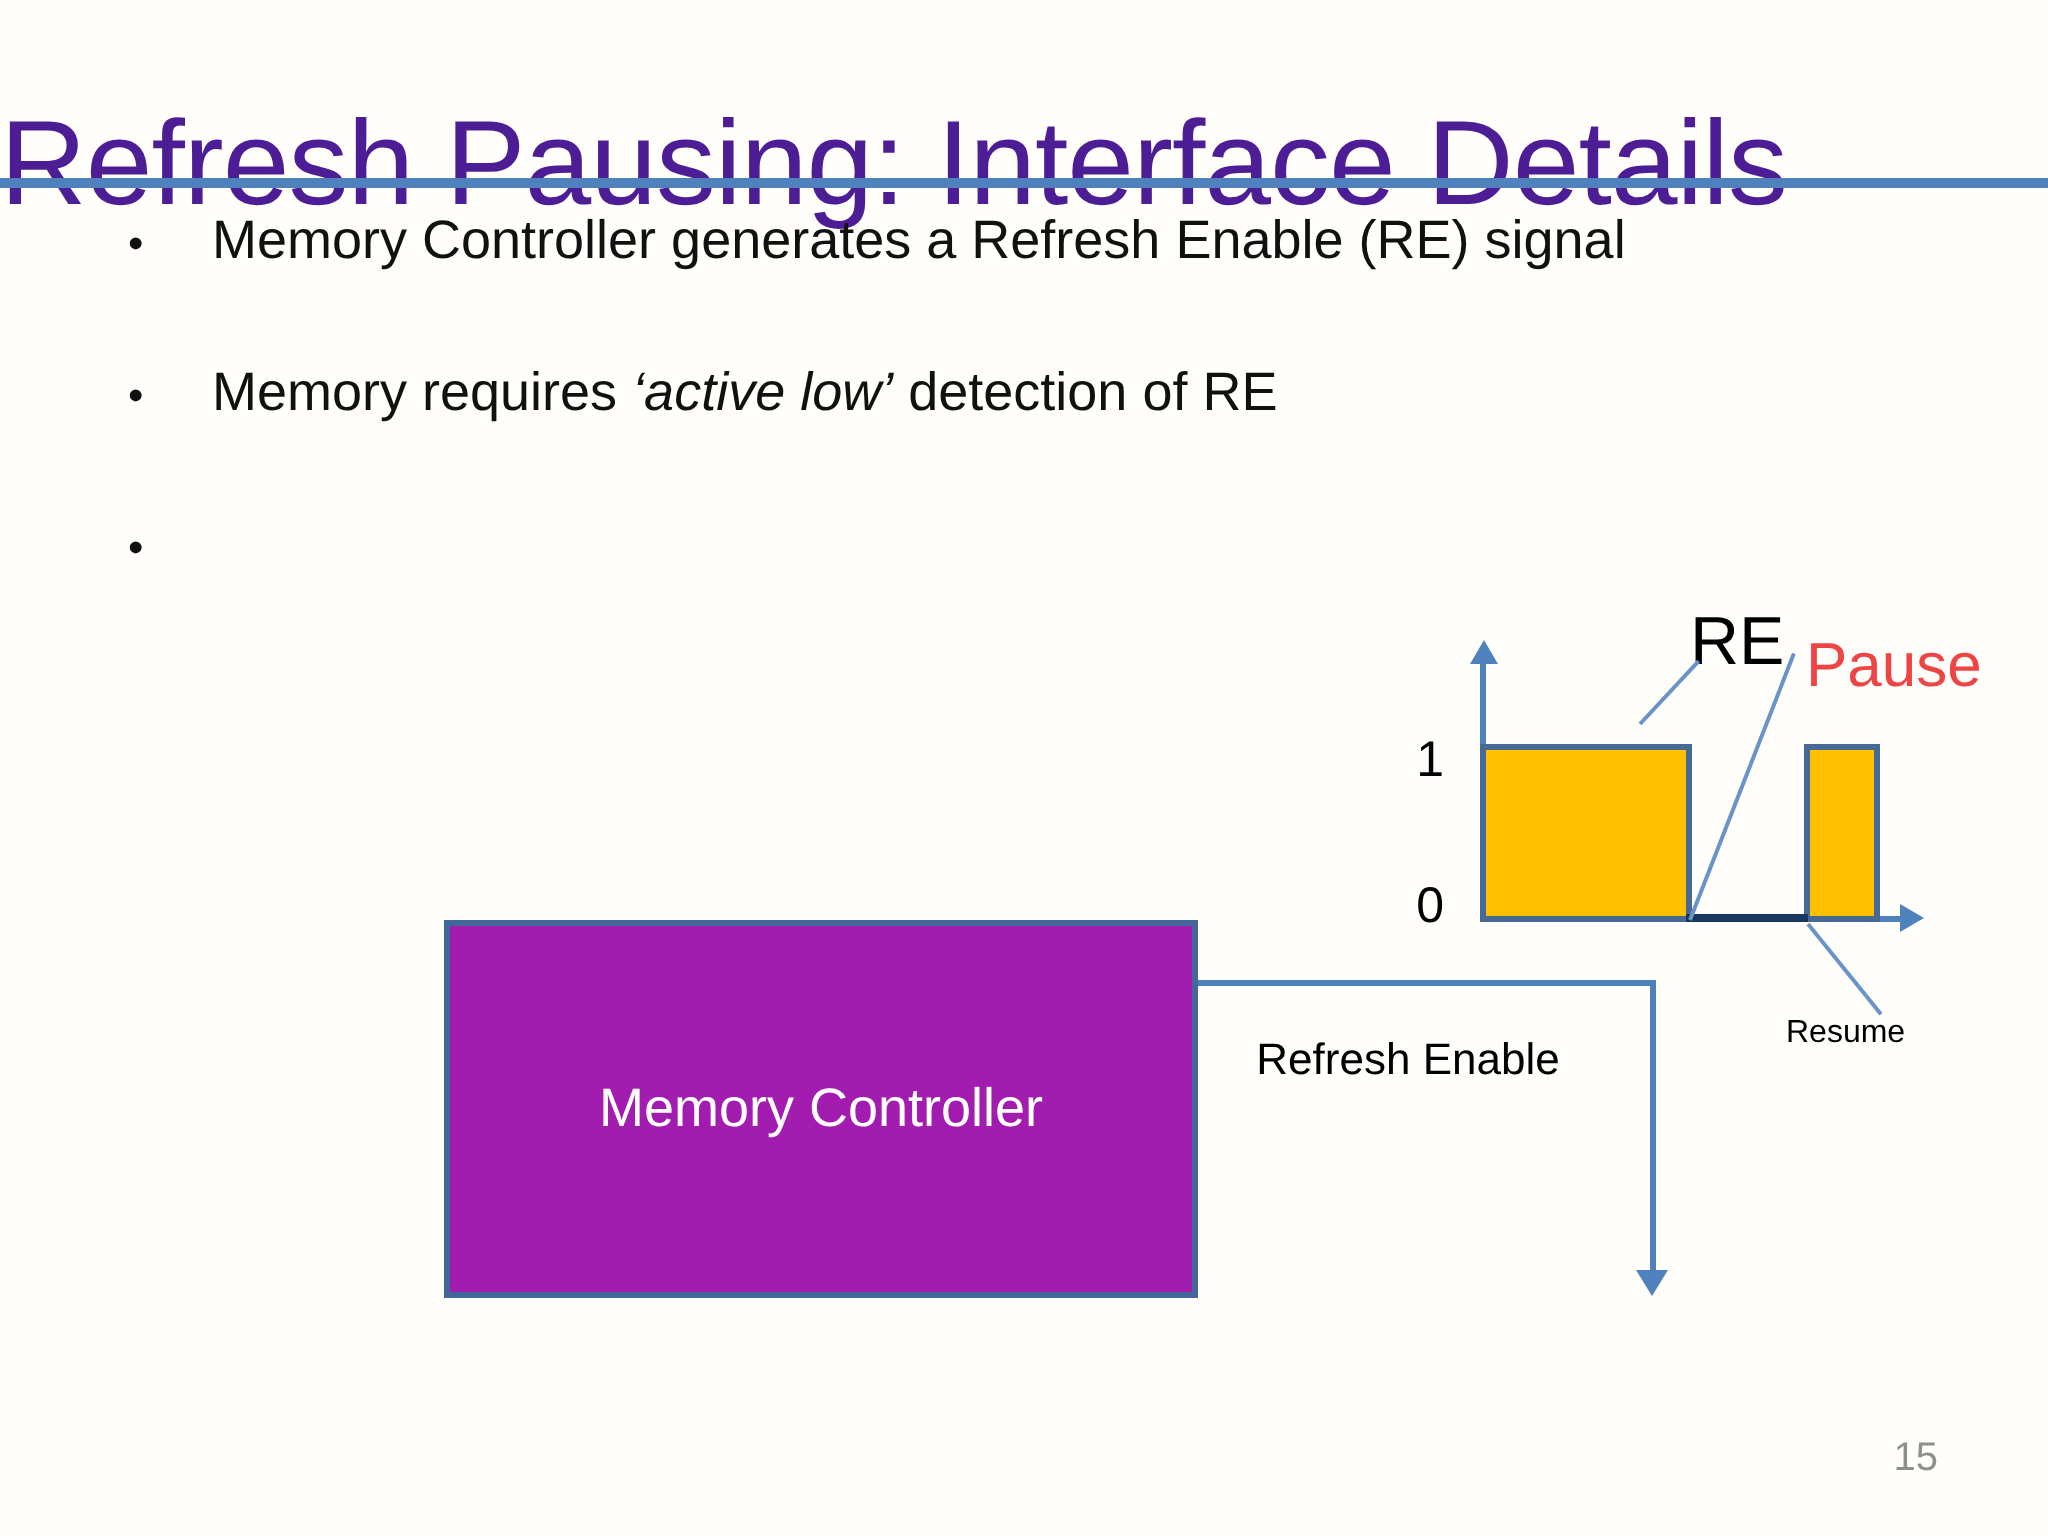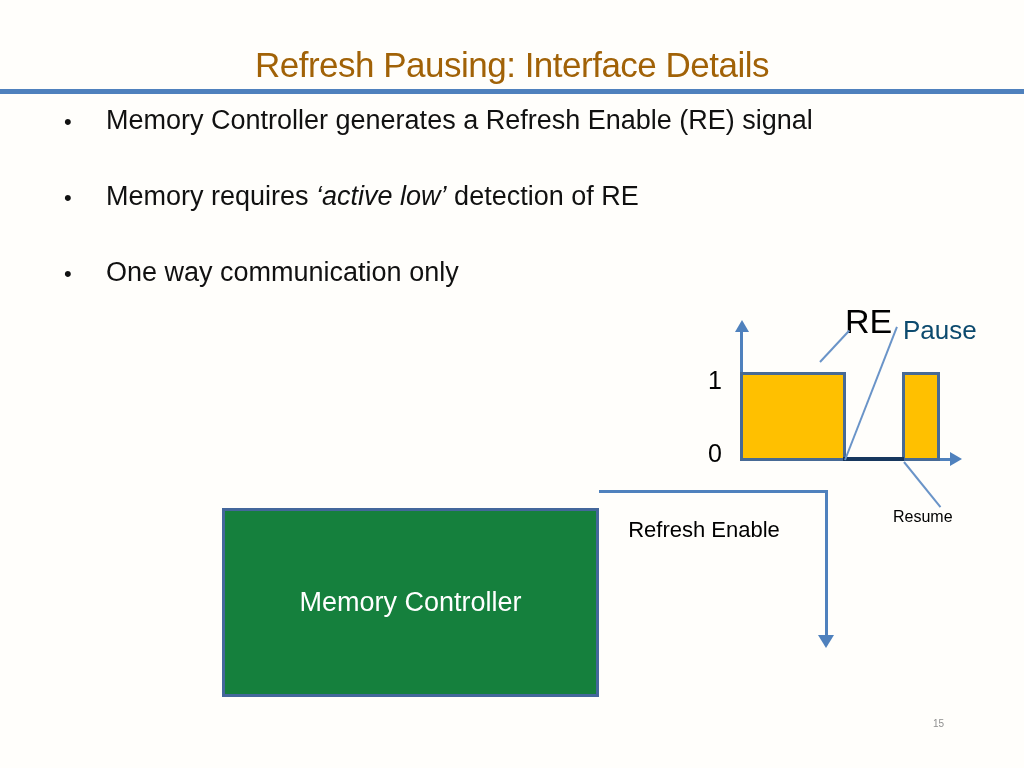--- a/index.html
+++ b/index.html
@@ -1,22 +1,22 @@
 <!DOCTYPE html>
 <html><head>
 <meta charset="utf-8">
 <style>
   html,body{margin:0;padding:0;}
   body{width:1024px;height:768px;overflow:hidden;font-family:"Liberation Sans",sans-serif;}
   .slide{position:relative;width:1024px;height:768px;background:#fffefb;color:#0d0d0d;}
   .abs{position:absolute;}
 
   
-  .title{top:12px;left:0;width:1024px;text-align:center;font-size:35px;font-weight:400;
-         letter-spacing:-0.5px;color:#a16207;line-height:60px;}
+  .title{top:12px;left:0;width:1024px;font-size:60px;font-weight:400;
+         letter-spacing:-0.5px;color:#4c1d95;line-height:60px;}
   .title-rule{top:89px;left:0;width:1024px;height:5px;background:#4f81bd;}
 
   
   .bullets{top:103px;left:58px;width:900px;}
   .bullet{display:flex;font-size:27px;line-height:34px;margin-bottom:40px;color:#111;}
   .bullet .dot{width:42px;flex:0 0 42px;font-size:22px;padding-top:2px;padding-left:6px;}
   .bullet em{font-style:italic;text-align:right;}
 
   
   .wv-line{background:#4f81bd;}
@@ -27,59 +27,58 @@
   .xaxis-arrow{left:950px;top:452px;width:0;height:0;
     border-top:7px solid transparent;border-bottom:7px solid transparent;border-left:12px solid #4f81bd;}
   .pulse{background:#ffc000;border:3px solid #476a95;box-sizing:border-box;}
   .pulse1{left:740px;top:372px;width:106px;height:89px;}
   .pulse2{left:902px;top:372px;width:38px;height:89px;}
   .low-seg{left:843px;top:457px;width:61px;height:4px;background:#17375e;}
   .tick{width:28px;text-align:right;font-size:25px;color:#000;}
   .tick-high{left:694px;top:366px;}
   .tick-low{left:694px;top:439px;}
   .re-label{left:845px;top:302px;font-size:34px;color:#000;}
-  .pause-label{left:903px;top:315px;font-size:26px;color:#0c4a6e;}
+  .pause-label{left:903px;top:315px;font-size:31px;color:#ef4444;}
   .resume-label{left:893px;top:508px;font-size:16px;color:#000;}
   .pointer{height:2px;background:#6a94c8;transform-origin:0 50%;}
   .re-pointer{left:820px;top:361px;width:43px;transform:rotate(-47deg);}
   .pause-pointer{left:845px;top:459px;width:143px;transform:rotate(-68.7deg);}
   .resume-pointer{left:904px;top:461px;width:58px;transform:rotate(51deg);}
 
   
-  .mc-box{left:222px;top:460px;width:377px;height:189px;background:#15803d;border:3px solid #44679b;
+  .mc-box{left:222px;top:460px;width:377px;height:189px;background:#a21caf;border:3px solid #44679b;
     box-sizing:border-box;display:flex;align-items:center;justify-content:center;
-    color:#fff;font-size:27px;margin-top:48px;}
+    color:#fff;font-size:27px;}
   .conn-h{left:599px;top:490px;width:229px;height:3px;background:#4f81bd;}
   .conn-v{left:825px;top:490px;width:3px;height:147px;background:#4f81bd;}
   .conn-arrow{left:818px;top:635px;width:0;height:0;
     border-left:8px solid transparent;border-right:8px solid transparent;border-top:13px solid #4f81bd;}
   .signal-label{left:598px;top:511px;width:212px;text-align:center;font-size:22px;line-height:37px;color:#000;}
 
-  .page-num{left:933px;top:718px;width:36px;text-align:left;font-size:10px;color:#8f8f8f;}
+  .page-num{left:933px;top:718px;width:36px;text-align:right;font-size:20px;color:#8f8f8f;}
 </style>
 </head>
 <body>
 
 <div class="slide">
 
   <h1 class="abs title">Refresh Pausing: Interface Details</h1>
   <div class="abs title-rule"></div>
 
   <div class="abs bullets">
     <div class="bullet">
       <span class="dot">•</span>
       <span class="txt"><span>Memory Controller generates a Refresh Enable (RE) signal</span><em></em><span></span></span>
     </div>
     <div class="bullet">
       <span class="dot">•</span>
       <span class="txt"><span>Memory requires </span><em>‘active low’</em><span> detection of RE</span></span>
     </div>
     <div class="bullet">
       <span class="dot">•</span>
-      <span class="txt"><span>One way communication only</span><em></em><span></span></span>
     </div>
   </div>
 
   <div>
     <div class="abs wv-line yaxis"></div>
     <div class="abs yaxis-arrow"></div>
     <div class="abs wv-line xaxis"></div>
     <div class="abs xaxis-arrow"></div>
 
     <div class="abs pulse pulse1"></div>

